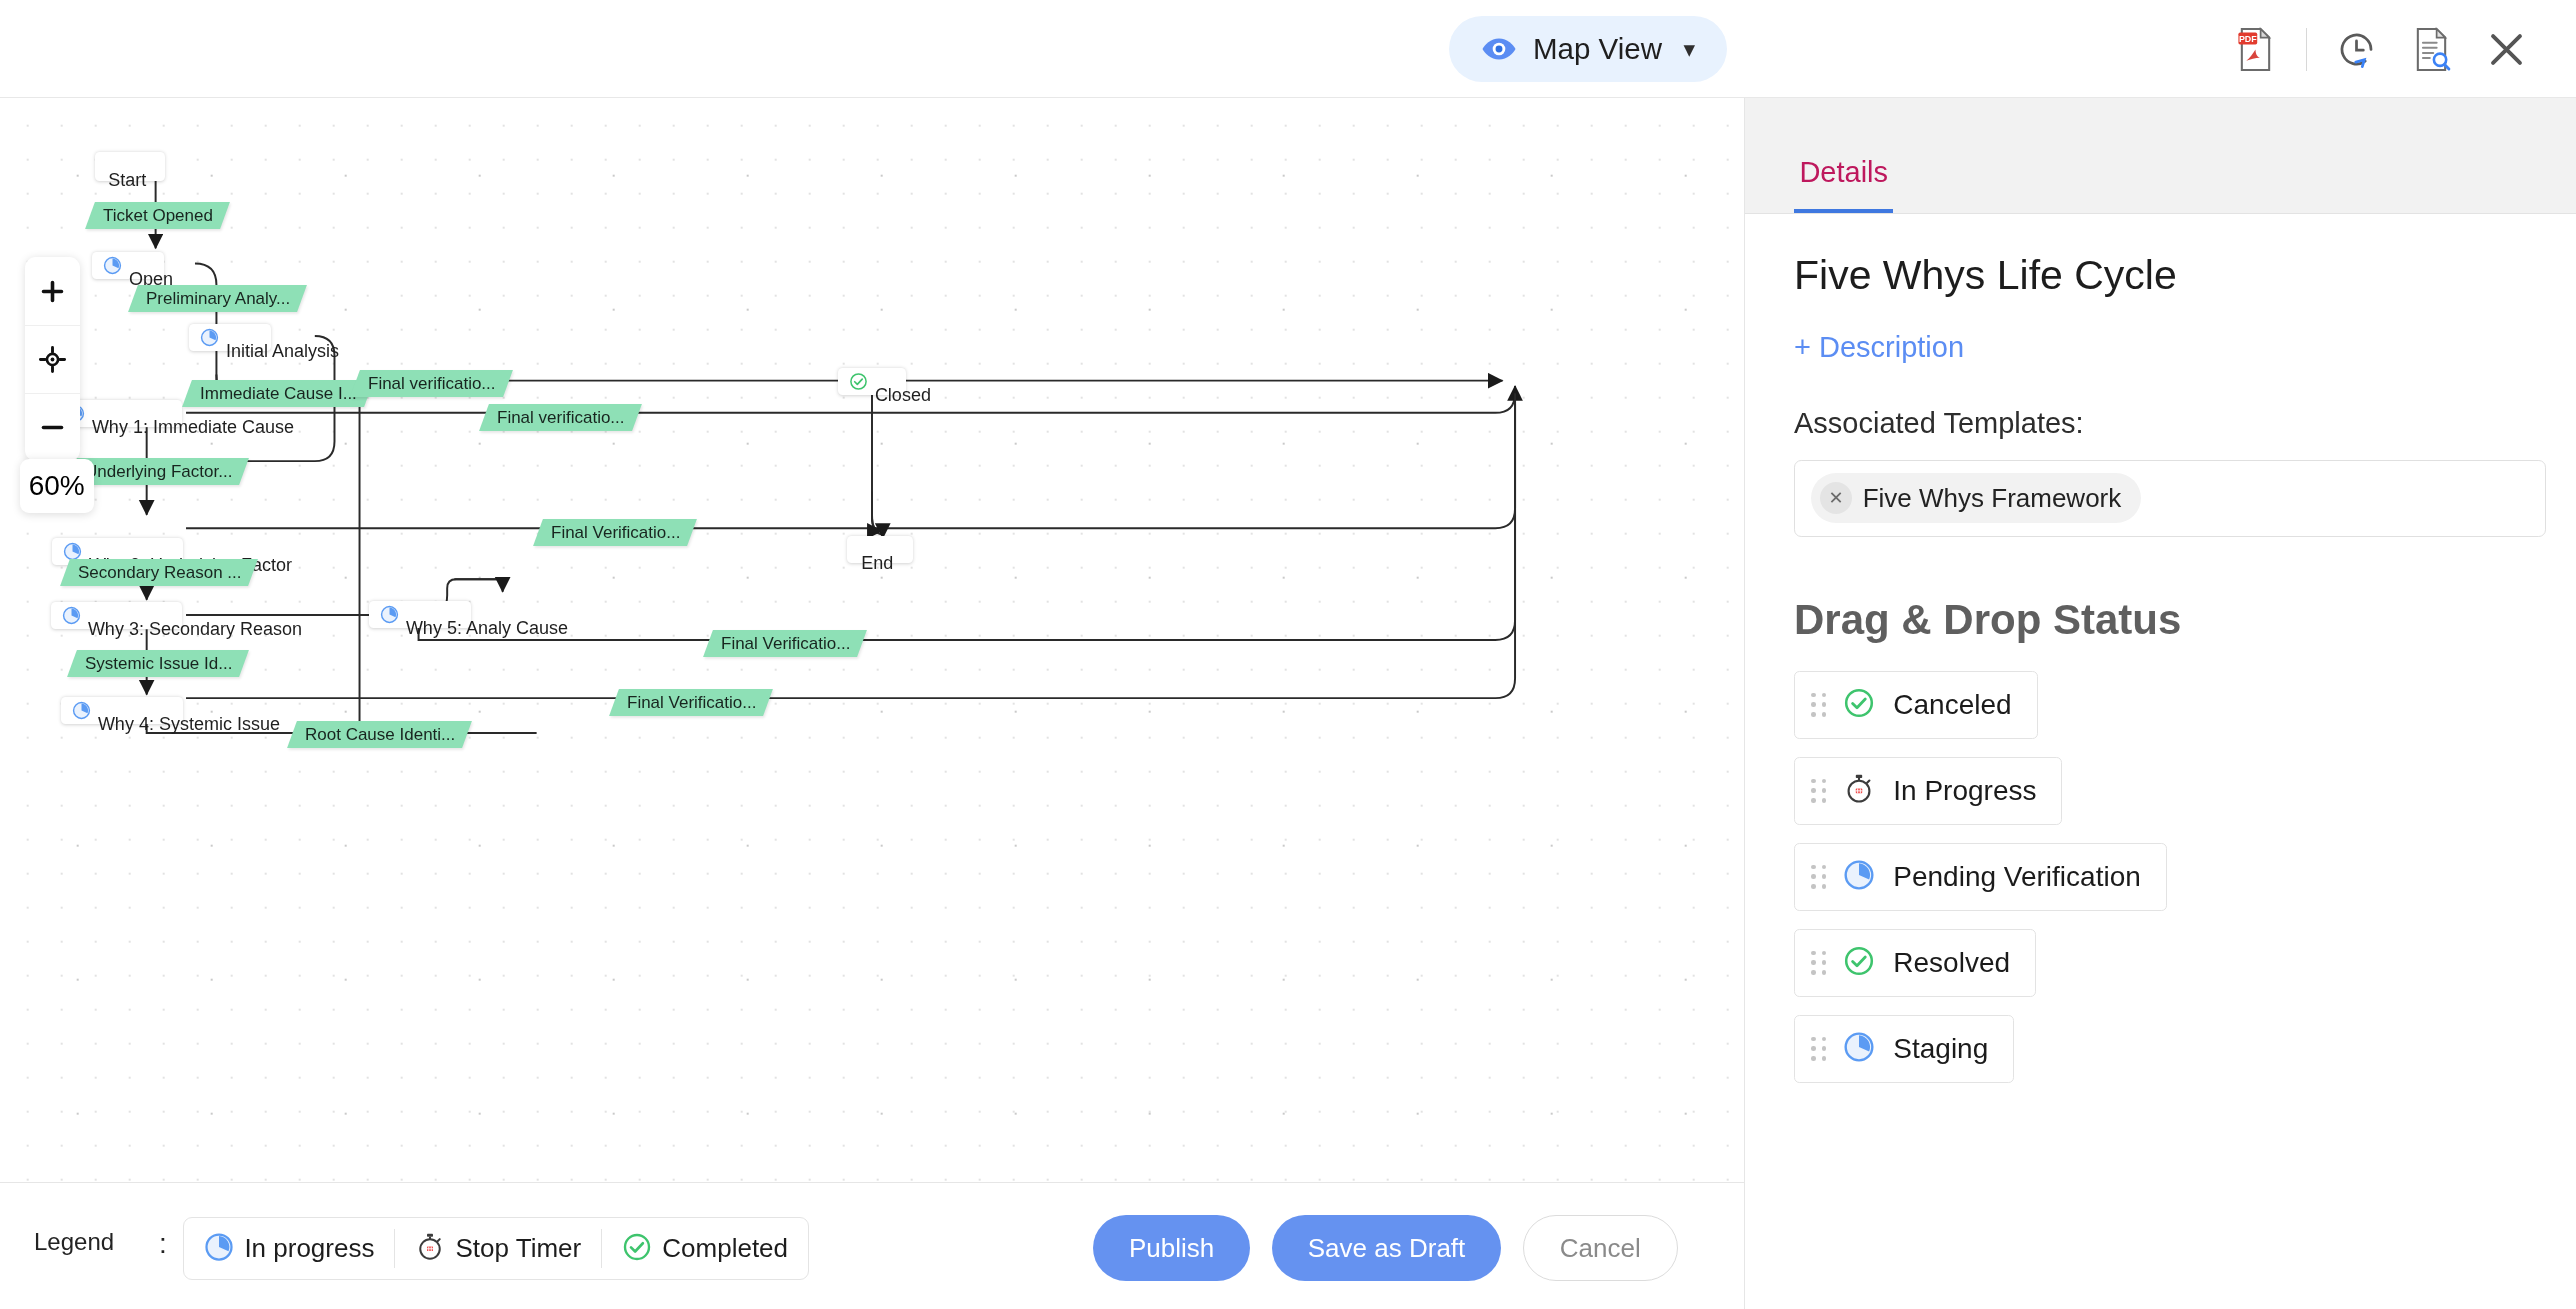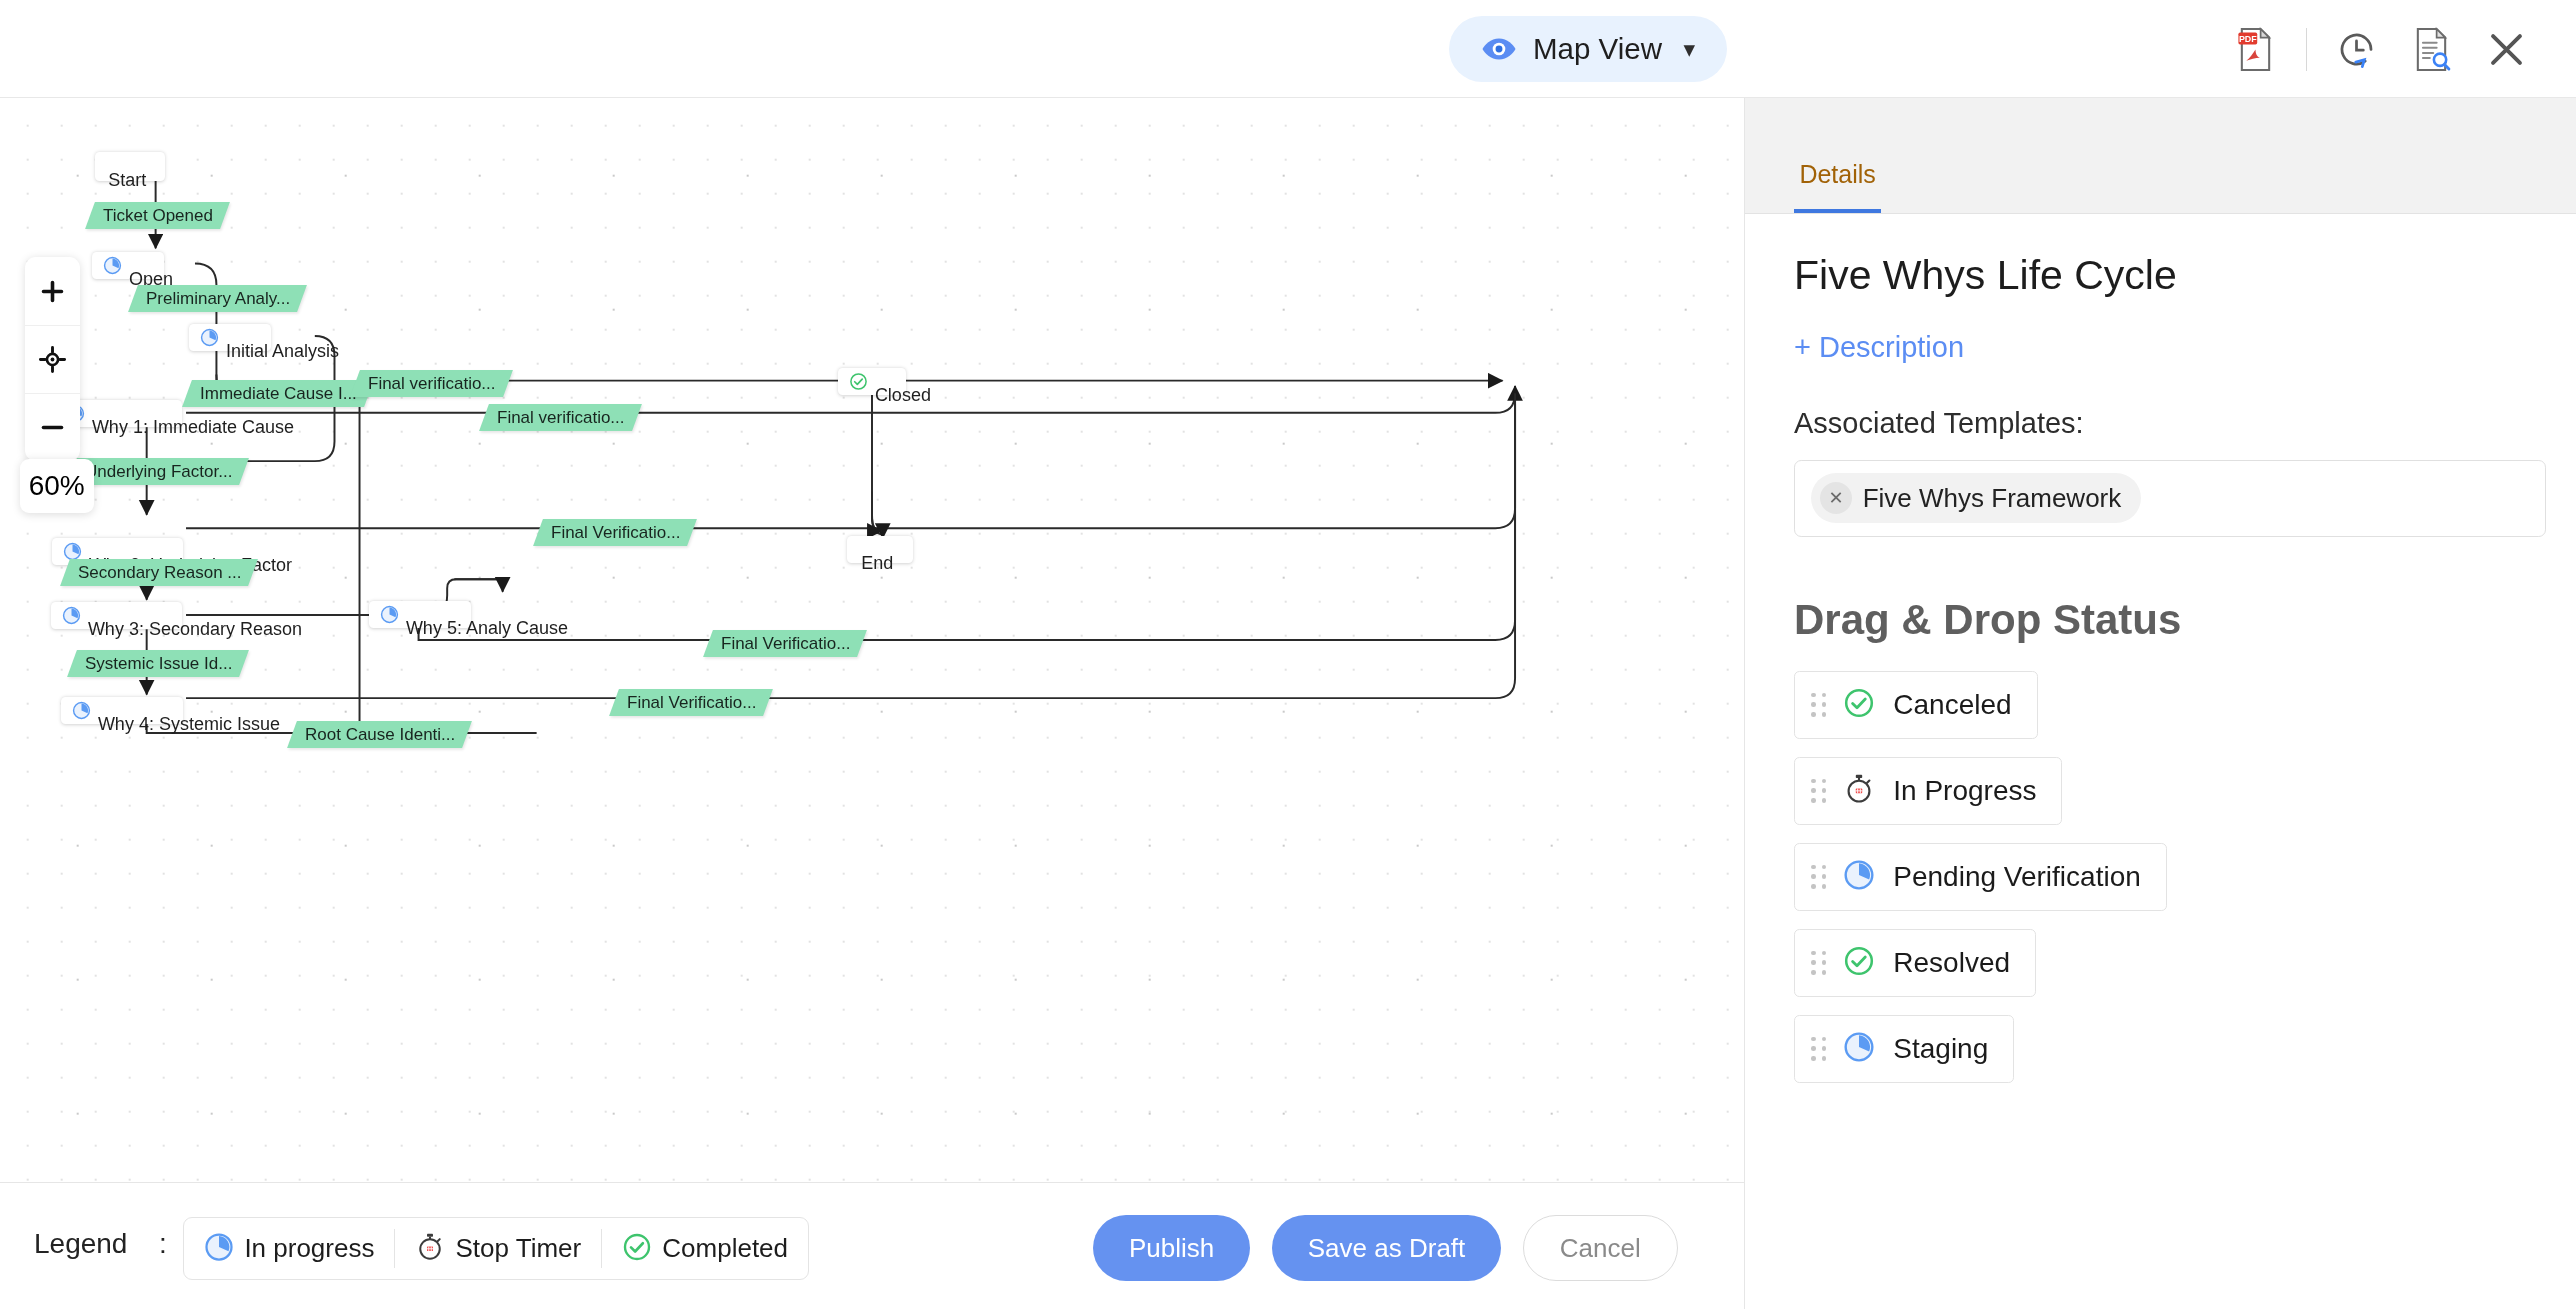--- a/index.html
+++ b/index.html
@@ -101,21 +101,21 @@
   .elabel > span { display: block; transform: skewX(20deg); }
 
   svg.edges { position: absolute; inset: 0; width: 1744px; height: 1084px; z-index: 5; }
 
   
   #footer {
     position: absolute; left: 0; top: 1182px; width: 1744px; height: 127px;
     background: #ffffff; border-top: 0.9px solid #e6e6e6;
     display: flex; align-items: center;
   }
-  #legend-label { position: absolute; left: 34px; top: 45px; font-size: 28px; color: #232323; }
+  #legend-label { position: absolute; left: 34px; top: 45px; font-size: 24px; color: #232323; }
   #legend-colon { position: absolute; left: 159px; top: 45px; font-size: 28px; color: #232323; }
   #legend-box {
     position: absolute; left: 183px; top: 34px; height: 63px;
     border: 0.9px solid #e4e4e4; border-radius: 9px;
     display: flex; align-items: center;
   }
   .legend-item { display: flex; align-items: center; gap: 10.7px; padding: 0 19.7px; height: 39px; }
   .legend-item + .legend-item { border-left: 0.9px solid #e4e4e4; }
   .legend-item .lg-txt { font-size: 26px; color: #1d1d1d; }
 
@@ -131,21 +131,21 @@
   
   #right-panel {
     position: absolute; left: 1744px; top: 98px; width: 832px; height: 1211px;
     background: #ffffff; border-left: 0.9px solid #e6e6e6;
   }
   #panel-tabs {
     height: 116px; background: #f2f2f2; border-bottom: 0.9px solid #e3e3e3;
     display: flex; align-items: flex-end; padding-left: 49px;
   }
   .p-tab {
-    font-size: 25px; color: #a16207; padding: 0 5.4px 19.7px 5.4px;
+    font-size: 29px; color: #be185d; padding: 0 5.4px 19.7px 5.4px;
     border-bottom: 4.5px solid #3f78e0; cursor: pointer; background: none; border-top: none;
     border-left: none; border-right: none;
   }
   #panel-body { padding: 38px 30px 0 49px; }
   #panel-heading { font-size: 41px; color: #1d1d1d; font-weight: 400; }
   #add-description { display: inline-block; margin-top: 32px; font-size: 29px; color: #5b8df3; cursor: pointer; }
   #assoc-title { margin-top: 43px; font-size: 29px; color: #2d2d2d; }
   #templates-box {
     margin-top: 19.7px; height: 77px; border: 0.9px solid #e0e0e0; border-radius: 7.2px;
     display: flex; align-items: center; padding: 0 16px;

